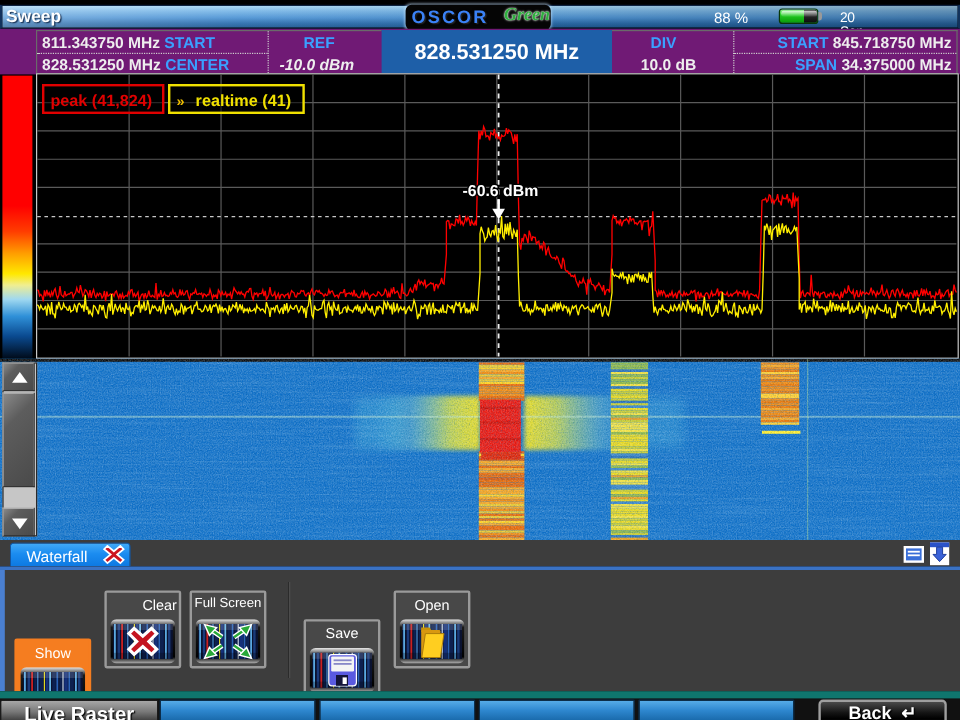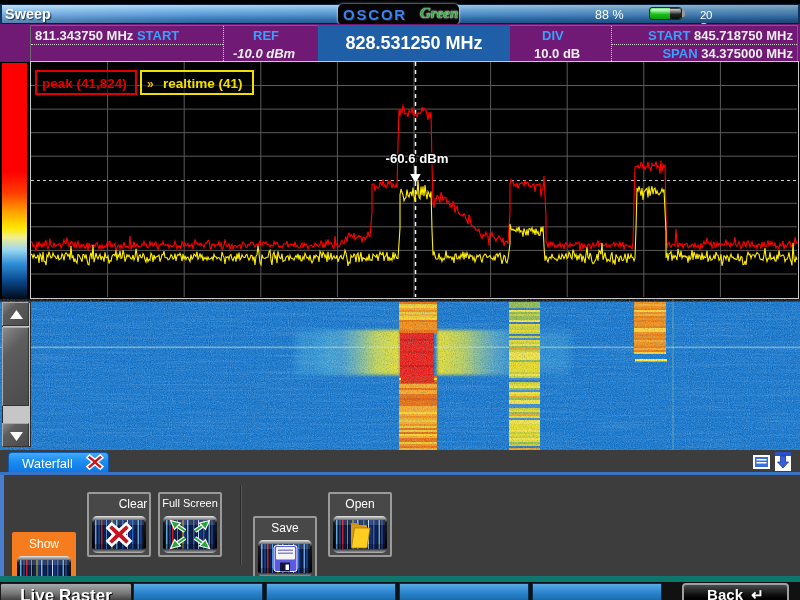--- a/index.html
+++ b/index.html
@@ -109,20 +109,21 @@
       <div class="shine"></div>
     </div>
   <div id="battnub"></div>
   <div id="dateTxt">20 Sep 2014, 02:31</div>
 
   <div class="abs" id="infobar">
     <div id="infoL">
       <div class="rowdiv"></div>
         <div class="coldiv"></div>
       <div class="ftxt abs" style="left:4px;top:2px;">811.343750 MHz <span class="blue">START</span></div>
+      <div class="ftxt abs" style="left:4px;top:20px;">828.531250 MHz <span class="blue">CENTER</span></div>
       <div class="ftxt abs blue" style="left:222px;top:2px;">REF</div>
       <div class="ftxt abs" style="left:202px;top:20px;font-style:italic;">-10.0 dBm</div>
     </div>
     <div id="bigfreq">828.531250 MHz</div>
     <div id="infoR">
       <div class="coldiv"></div>
         <div class="rowdiv"></div>
       <div class="ftxt abs blue" style="left:32px;top:2px;">DIV</div>
       <div class="ftxt abs" style="left:24px;top:20px;">10.0 dB</div>
       <div class="ftxt abs" style="right:4px;top:2px;"><span class="blue">START</span> 845.718750 MHz</div>

